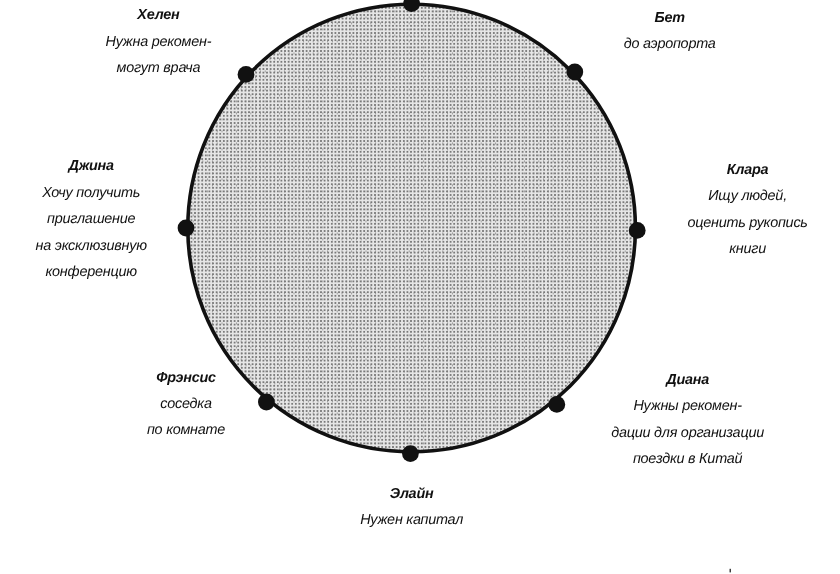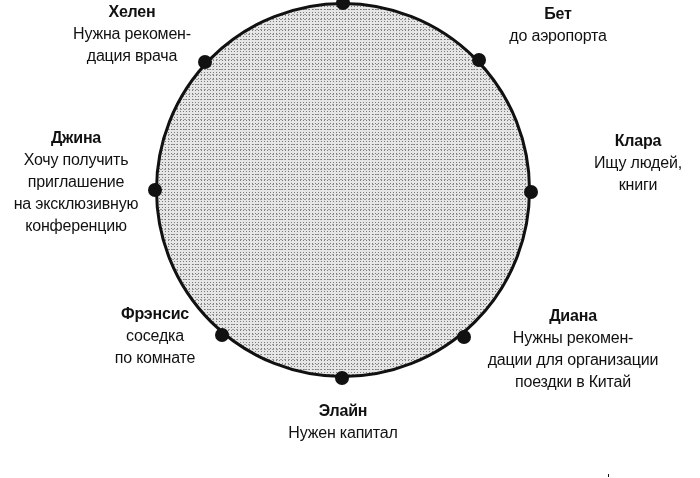--- a/index.html
+++ b/index.html
@@ -13,22 +13,22 @@
       radial-gradient(circle, #7a7a7a 0.6px, transparent 0.9px),
       radial-gradient(circle, #9a9a9a 0.5px, transparent 0.8px);
     background-size: 3px 3px, 4px 5px;
     background-position: 0 0, 1px 2px;
   }
   .dot {
     position: absolute; width: 14px; height: 14px; border-radius: 50%;
     background: #111; transform: translate(-50%, -50%);
   }
   .label {
-    position: absolute; text-align: center; font-size: 16px; line-height: 22px;
-    transform: translateX(-50%); white-space: nowrap; letter-spacing: -0.2px;
+    position: absolute; text-align: center; font-size: 12px; line-height: 22px;
+    transform: translateX(-50%); white-space: nowrap; letter-spacing: -0.2px; font-style: italic;
   }
   .label .name { font-weight: bold; display: block; }
   .label .line { display: block; }
   .stray { position: absolute; left: 608px; top: 474px; width: 1px; height: 3px; background: #111; }
 </style>
 </head>
 <body>
 
 <div class="circle"></div>
 
@@ -37,39 +37,40 @@
 <div class="dot" style="left:479px;top:60px;"></div>
 <div class="dot" style="left:155px;top:190px;"></div>
 <div class="dot" style="left:531px;top:192px;"></div>
 <div class="dot" style="left:222px;top:335px;"></div>
 <div class="dot" style="left:464px;top:337px;"></div>
 <div class="dot" style="left:342px;top:378px;"></div>
 
 <div class="label" style="left:132px;top:1px;">
   <span class="name">Хелен</span>
   <span class="line">Нужна рекомен-</span>
-  <span class="line">дация врача</span>
+  <span class="line">могут врача</span>
 </div>
 
 <div class="label" style="left:558px;top:3px;">
   <span class="name">Бет</span>
   <span class="line">до аэропорта</span>
 </div>
 
 <div class="label" style="left:76px;top:127px;">
   <span class="name">Джина</span>
   <span class="line">Хочу получить</span>
   <span class="line">приглашение</span>
   <span class="line">на эксклюзивную</span>
   <span class="line">конференцию</span>
 </div>
 
-<div class="label" style="left:623px;top:130px;margin-left:15px;">
+<div class="label" style="left:623px;top:130px;">
   <span class="name">Клара</span>
   <span class="line">Ищу людей,</span>
+  <span class="line">оценить рукопись</span>
   <span class="line">книги</span>
 </div>
 
 <div class="label" style="left:155px;top:303px;">
   <span class="name">Фрэнсис</span>
   <span class="line">соседка</span>
   <span class="line">по комнате</span>
 </div>
 
 <div class="label" style="left:573px;top:305px;">

